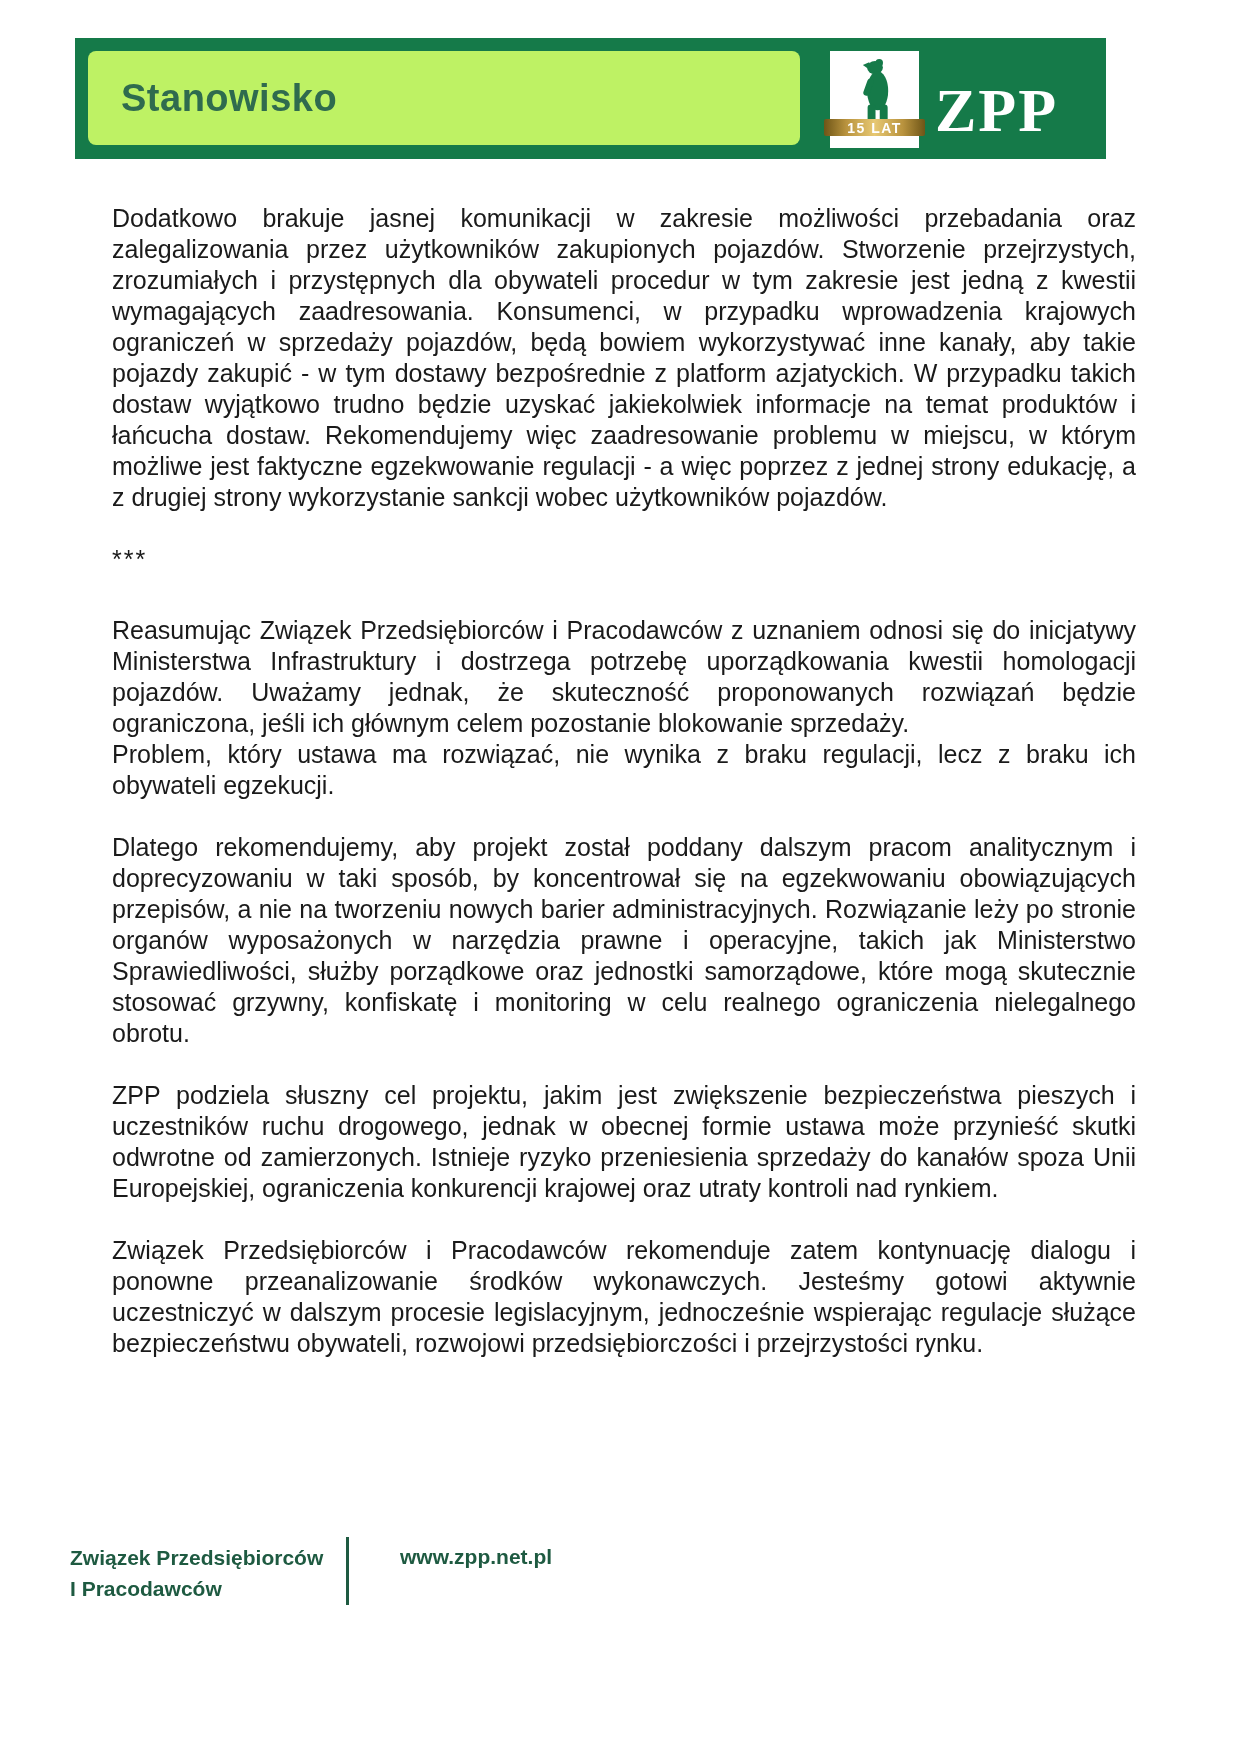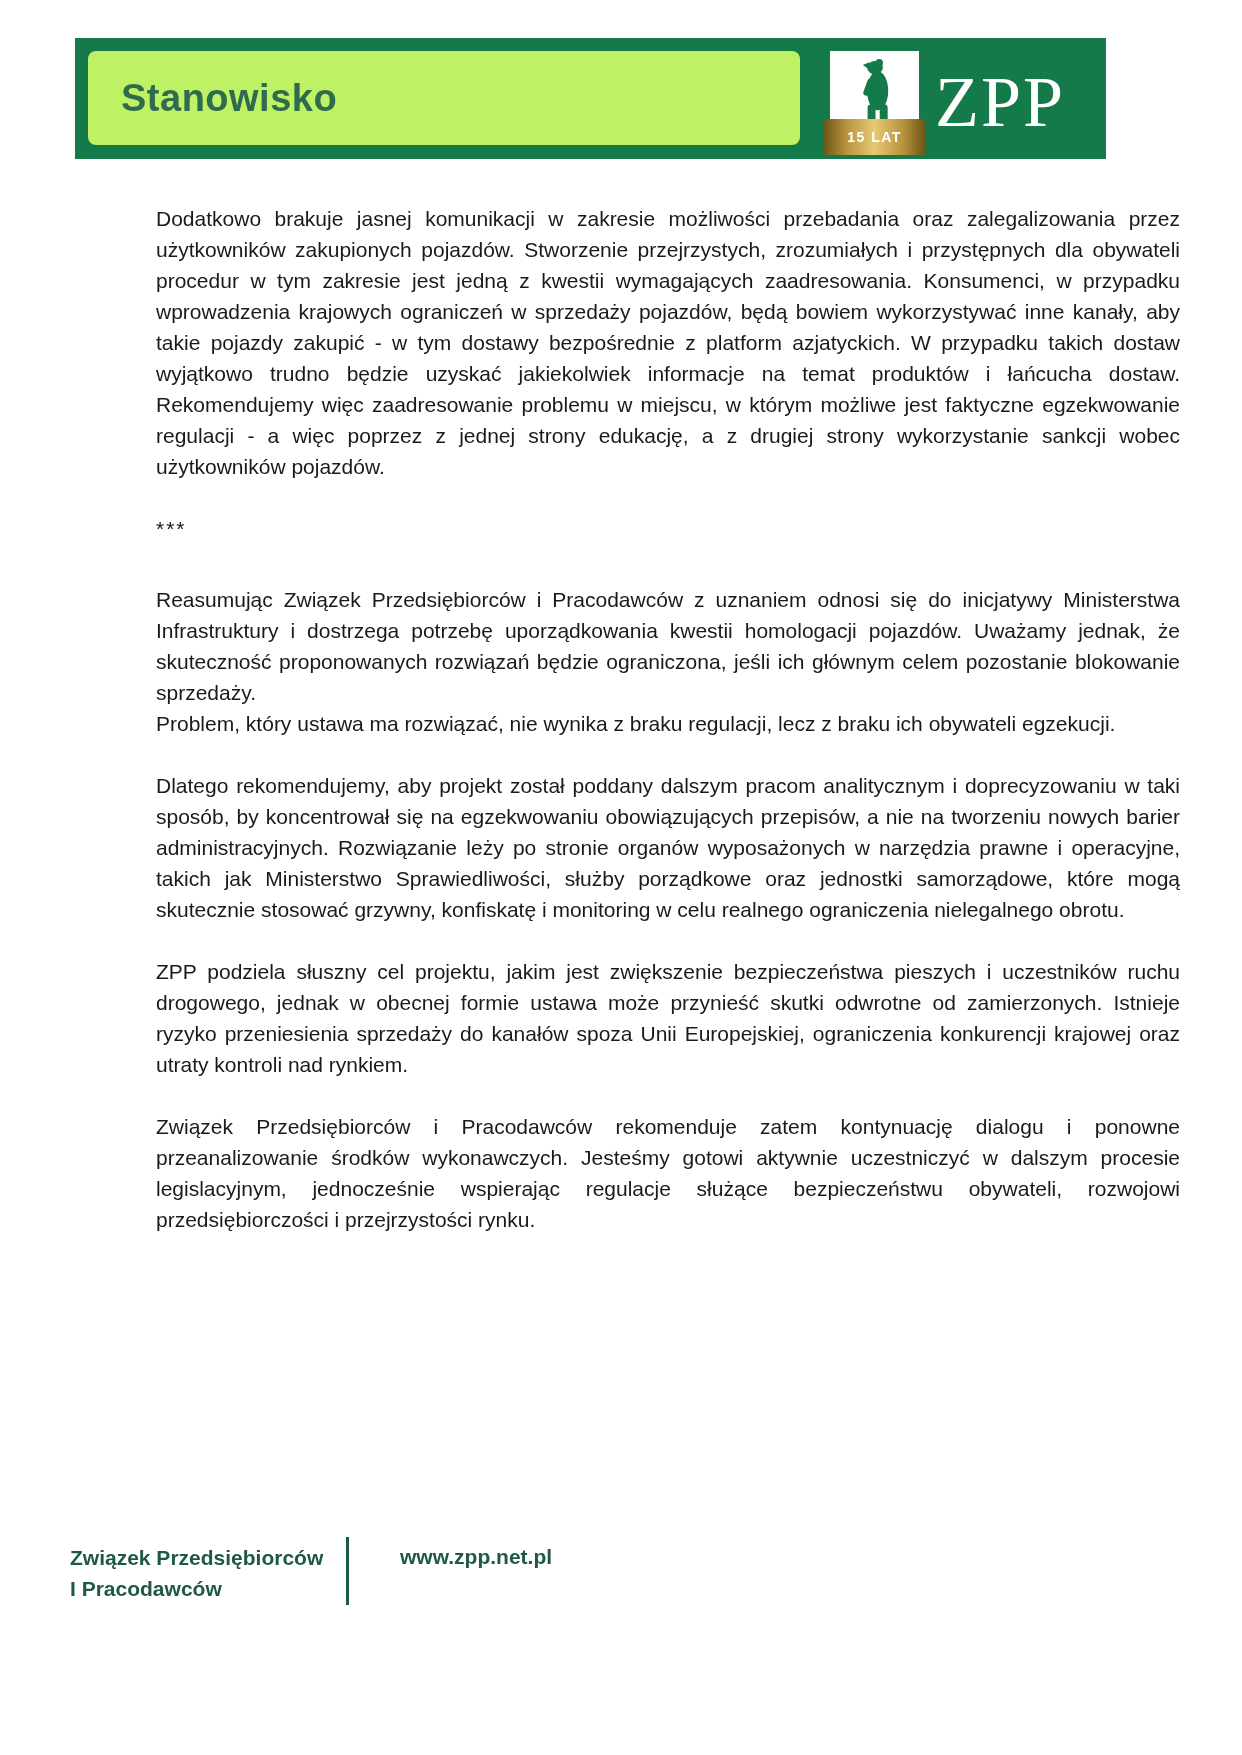--- a/index.html
+++ b/index.html
@@ -41,54 +41,54 @@
     width: 89px; height: 97px;
     background: #ffffff;
     display: flex;
     justify-content: center;
     align-items: flex-start;
   }
   .logo-square svg { margin-top: 5px; }
   .badge {
     position: absolute;
     left: 749px; top: 81px;
-    width: 101px; height: 36px;
+    width: 101px; height: 17px;
     background: linear-gradient(90deg, #6e5517 0%, #b9933e 22%, #e7c873 50%, #b9933e 78%, #6e5517 100%);
     border-radius: 2px;
     color: #ffffff;
     font-size: 14px;
     font-weight: 700;
     letter-spacing: 1.5px;
     display: flex;
     align-items: center;
     justify-content: center;
   }
   .acronym {
     position: absolute;
     left: 860px; top: 0;
     height: 121px;
     display: flex;
     align-items: center;
     font-family: "Liberation Serif", serif;
-    font-size: 72px;
+    font-size: 62px;
     letter-spacing: 2px;
     color: #ffffff;
-    padding-top: 4px;
+    padding-top: 12px;
+    font-weight: bold;
   }
 
   
   .content {
     position: absolute;
     left: 112px; top: 203px;
     width: 1024px;
-    font-size: 21px;
+    font-size: 25px;
     line-height: 31px;
     color: var(--body-text, #1a1a1a);
     text-align: justify;
-    margin-left: 44px;
   }
   .para { margin: 0 0 31px 0; }
   .para.tight { margin-bottom: 0; }
   .sep {
     margin: 28px 0 40px 0;
     text-align: left;
     letter-spacing: 2px;
   }
 
   

